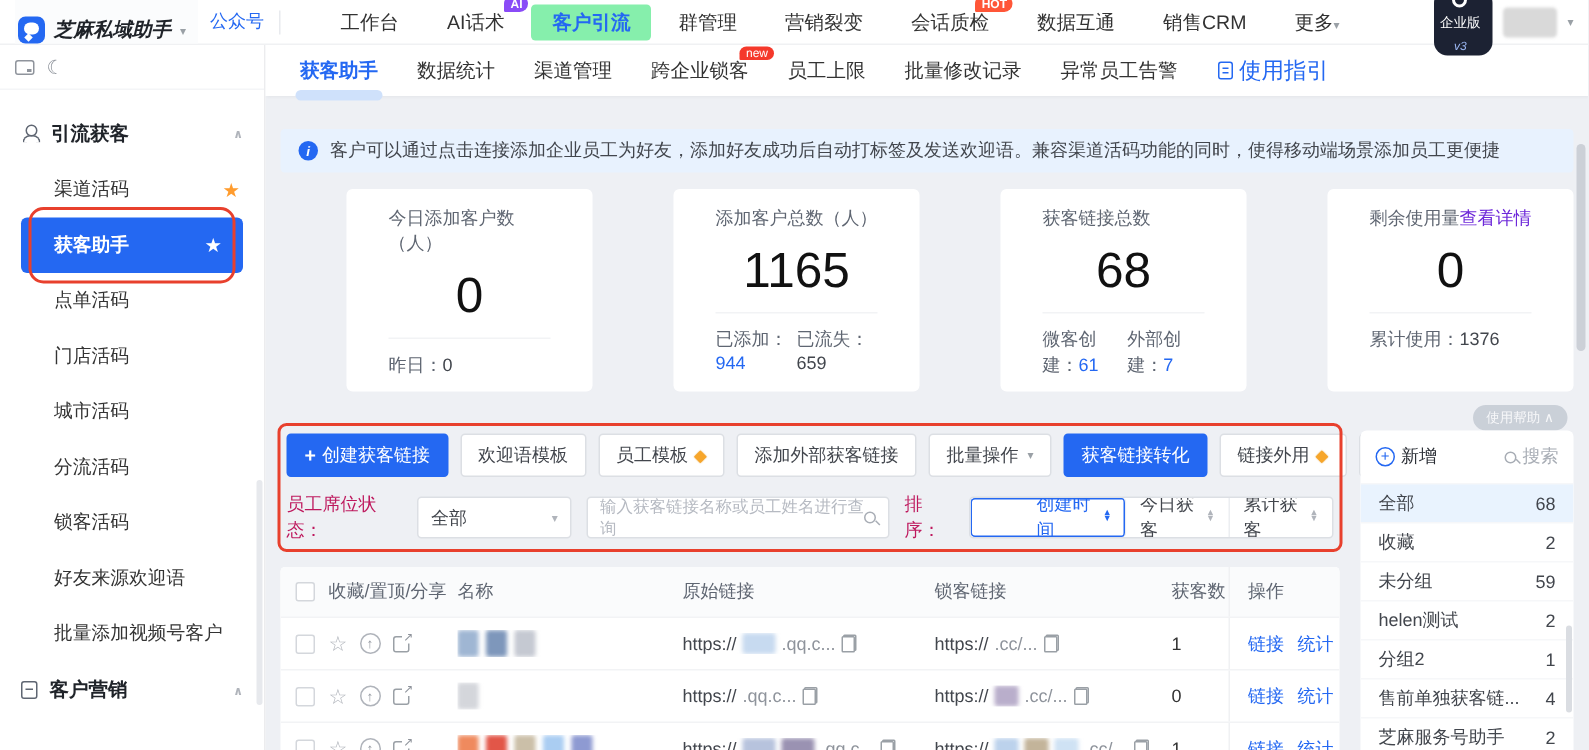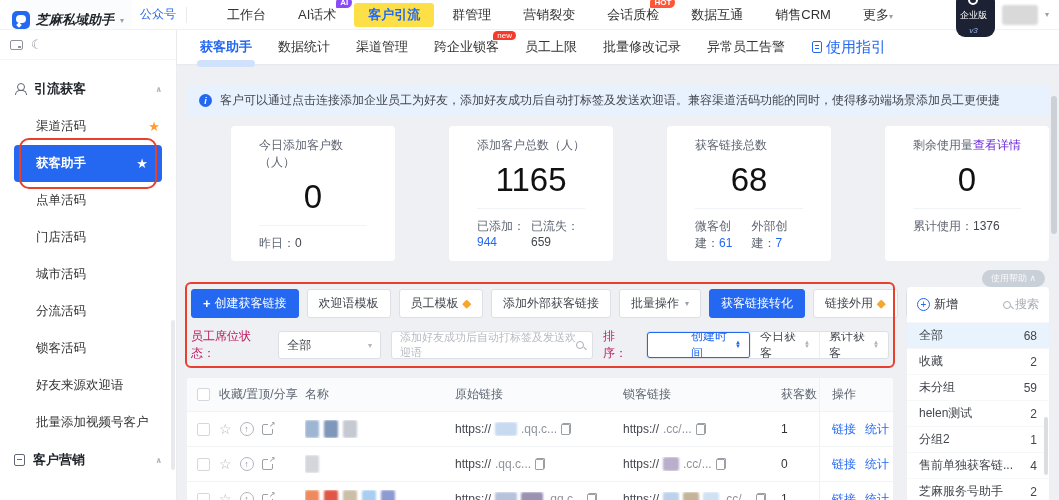--- a/index.html
+++ b/index.html
@@ -12,21 +12,21 @@
   .brand { display:flex; align-items:center; gap:6px; padding:11px 8px 0 2px; height:100%; background:#fbfcfd;font-style:italic; }
   .logo-sq { width:18px; height:18px; background:#2468f2; border-radius:5px; position:relative; flex:0 0 auto; }
   .logo-sq::before { content:''; position:absolute; left:4px; top:4px; width:10px; height:8px; background:#fff; border-radius:5px; }
   .logo-sq::after { content:''; position:absolute; left:5px; bottom:2px; width:4px; height:4px; background:#fff; transform:rotate(45deg); }
   .brand-title { font-weight:bold; font-size:13px; color:#1f2329; white-space:nowrap; }
   .caret-down { font-size:8px; color:#9aa0a6; }
   .acct-tag { color:#2468f2; font-size:12px; margin:0 10px 0 8px; white-space:nowrap; }
   .vdiv { width:1px; height:16px; background:#e8eaee; }
   .topnav { display:flex; align-items:center; margin-left:26px; gap:4px; }
   .nav-item { position:relative; padding:3px 14px; font-size:13px; color:#333; border-radius:3px; cursor:pointer; white-space:nowrap; }
-  .nav-item.active { background:#fde047; color:#2468f2; font-weight:bold; }
+  .nav-item.active { background:#86efac; color:#2468f2; font-weight:bold; }
   .nav-badge { position:absolute; top:-6px; right:-2px; color:#fff; font-size:8px; font-weight:bold; padding:1px 4px; border-radius:6px 6px 6px 1px; line-height:1.2; }
   .top-right { margin-left:auto; display:flex; align-items:center; gap:7px; }
   .edition-pill { display:flex; align-items:center; gap:4px; background:#1c2233; border-radius:9px; padding:2px 8px 2px 4px;flex-direction:column; }
   .edition-dot { width:10px; height:10px; border:2px solid #fff; border-radius:50%; }
   .edition-label { color:#fff; font-size:9px; }
   .edition-ver { color:#9db9f5; font-size:8px; font-style:italic; }
   .avatar { width:36px; height:20px; background:#d9d9d9; border-radius:3px; filter:blur(1px); }
 
   
   .body { display:flex; height:470px; }
@@ -341,21 +341,21 @@
                     <span>分享指标</span>
                   </button>
                 </div>
               <div class="filter-row">
                 <span class="filter-label">员工席位状态：</span>
                 <div class="select">
                   <span>全部</span>
                   <span class="dd">▾</span>
                 </div>
                 <div class="search-box">
-                  <span>添加好友成功后自动打标签及发送欢迎语</span>
+                  <span>输入获客链接名称或员工姓名进行查询</span>
                   <span class="icon-search"></span>
                 </div>
                 <span class="filter-label">排序：</span>
                 <div class="sort-group" id="sort-group">
                     <div class="sort-item active">
                       <span>创建时间</span>
                       <span class="sort-arrows">
                         <span>▲</span>
                         <span>▼</span>
                       </span>

